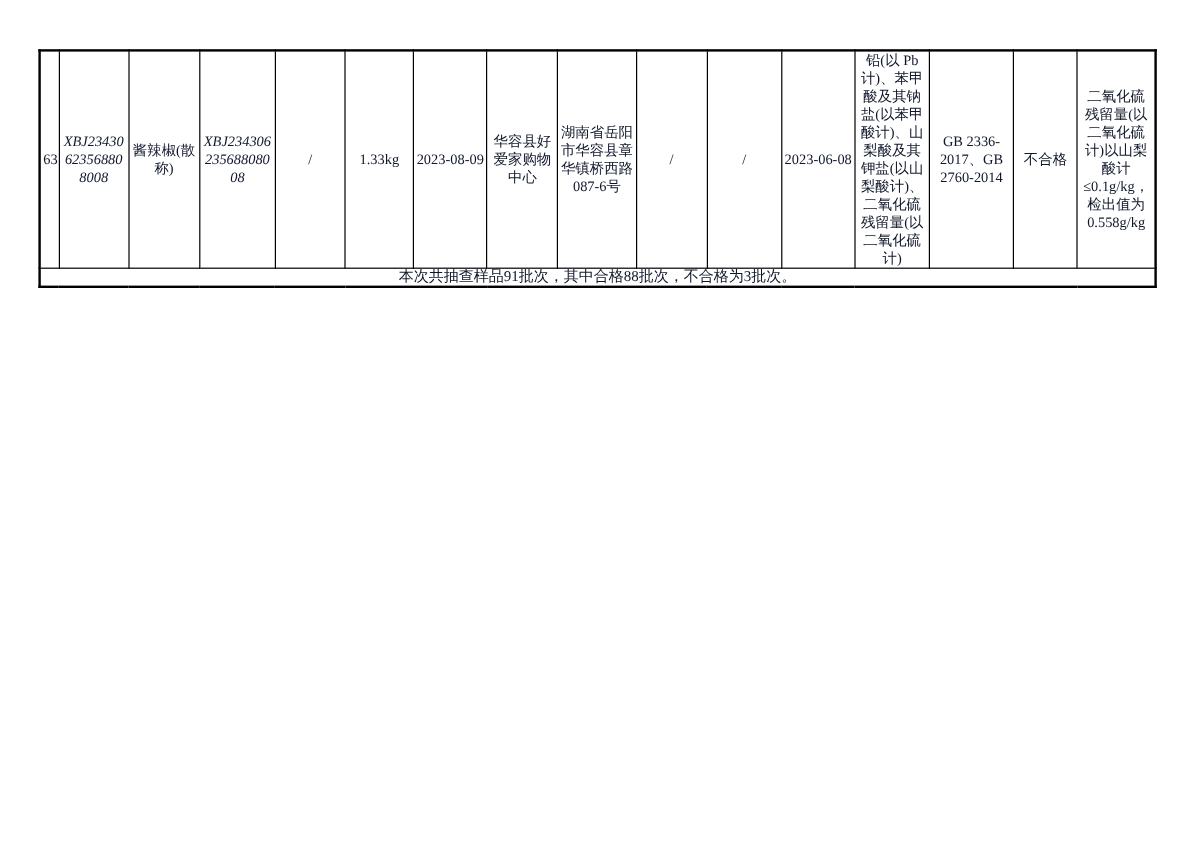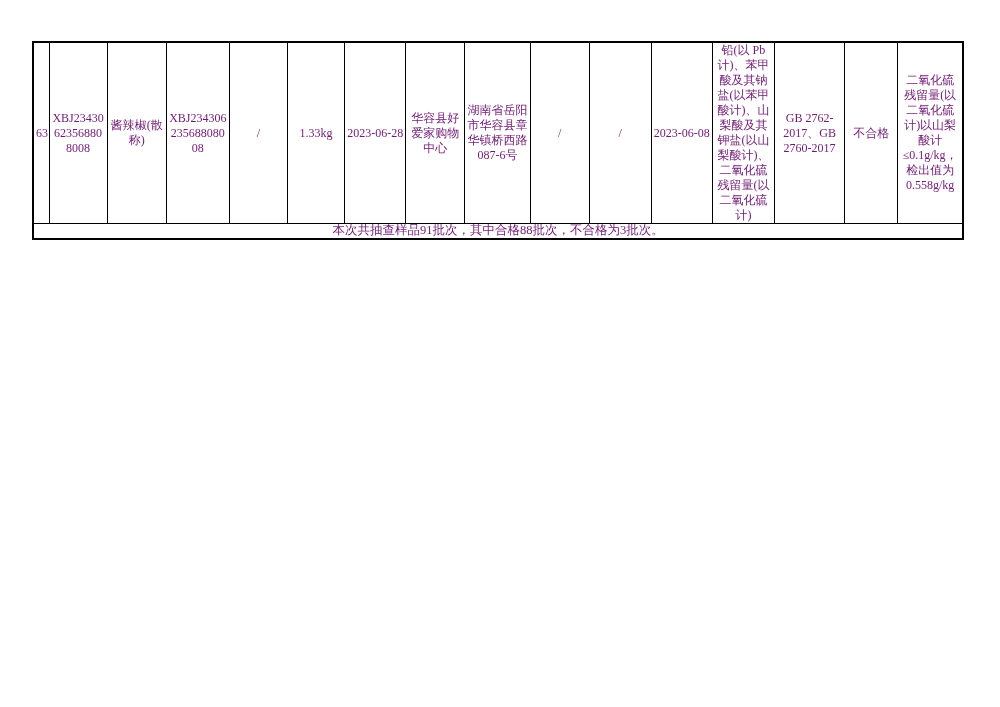--- a/index.html
+++ b/index.html
@@ -25,31 +25,31 @@
     border: 2px solid #000000;
   }
   table.results td {
     border: 1px solid #000000;
     text-align: center;
     vertical-align: middle;
     font-size: 12px;
     line-height: 1.25;
     padding: 0 2px;
     overflow: hidden;
-    color: #701a75;
+    color: #0f172a;
   }
   tr.data-row { height: 180px; }
   tr.summary-row { height: 15px; }
   tr.summary-row td {
     font-size: 12.5px;
     line-height: 1.1;
     padding: 0;
   }
   .red { color: #ff0000; }
-  .brk { word-break: break-all; }
+  .brk { word-break: break-all; font-style: italic; }
 </style>
 </head>
 <body>
 
 <div class="page">
   <table class="results">
     <colgroup>
       <col style="width:16px">
         <col style="width:58px">
         <col style="width:59px">
@@ -68,28 +68,28 @@
         <col style="width:65px">
     </colgroup>
     <tbody>
         <tr class="data-row">
       <td>63</td>
       <td class="red brk">XBJ23430623568808008</td>
       <td class="red">酱辣椒(散称)</td>
       <td class="red brk">XBJ23430623568808008</td>
       <td class="red">/</td>
       <td class="red">1.33kg</td>
-      <td class="red">2023-06-28</td>
+      <td class="red">2023-08-09</td>
       <td class="red">华容县好爱家购物中心</td>
       <td class="red">湖南省岳阳市华容县章华镇桥西路087-6号</td>
       <td class="red">/</td>
       <td class="red">/</td>
       <td class="red">2023-06-08</td>
       <td class="red">铅(以 Pb 计)、苯甲酸及其钠盐(以苯甲酸计)、山梨酸及其钾盐(以山梨酸计)、二氧化硫残留量(以二氧化硫计)</td>
-      <td class="red">GB 2762-2017、GB 2760-2017</td>
+      <td class="red">GB 2336-2017、GB 2760-2014</td>
       <td class="red">不合格</td>
       <td class="red">二氧化硫残留量(以二氧化硫计)以山梨酸计≤0.1g/kg，检出值为0.558g/kg</td>
     </tr>
     <tr class="summary-row">
       <td colspan="16">本次共抽查样品91批次，其中合格88批次，不合格为3批次。</td>
     </tr>
   </tbody>
     </table>
 </div>
 

